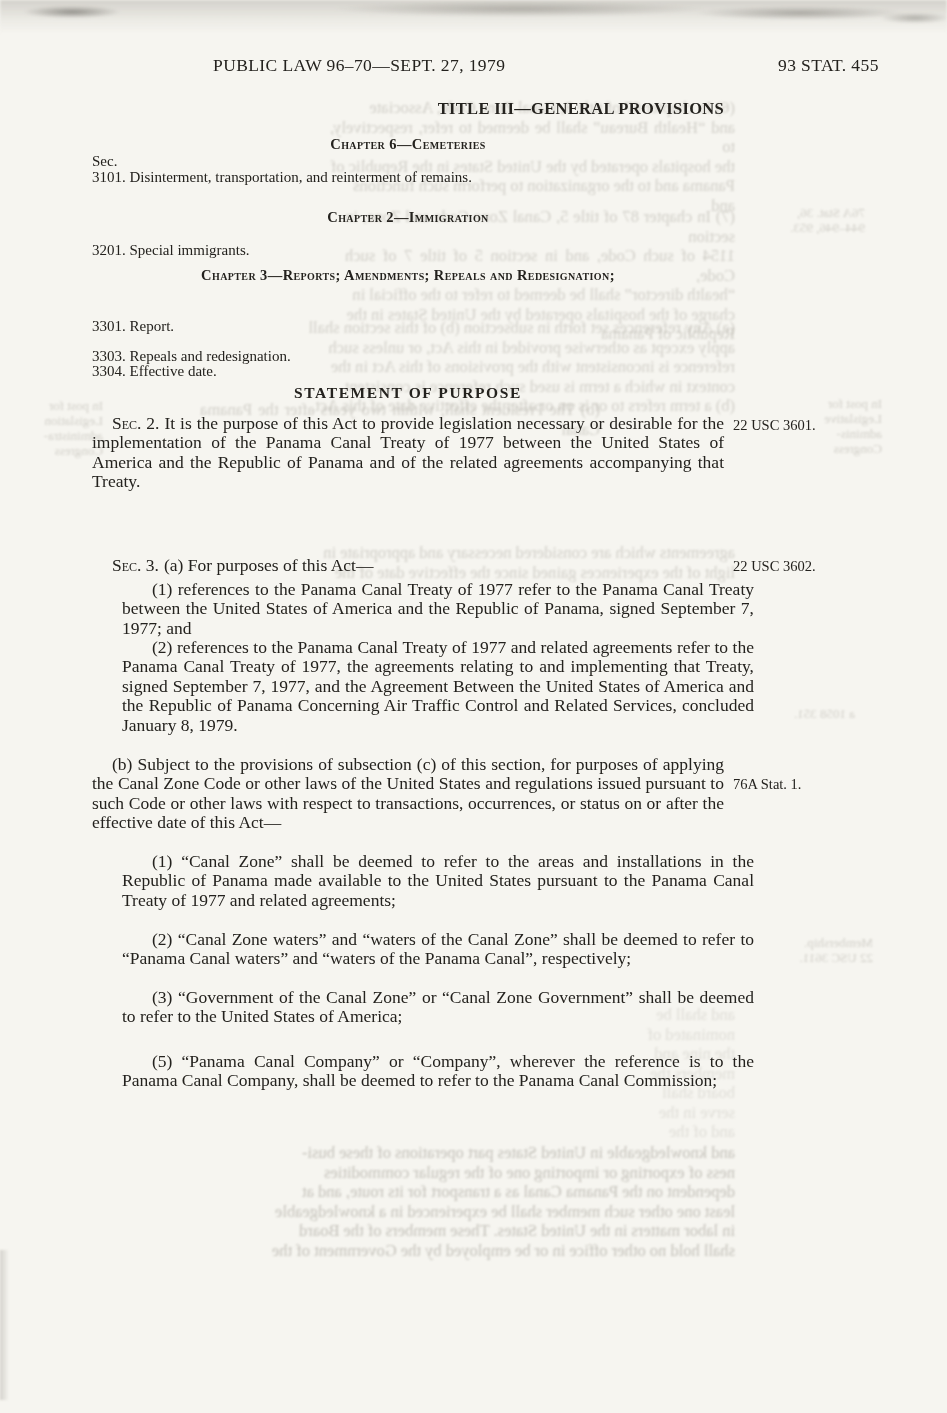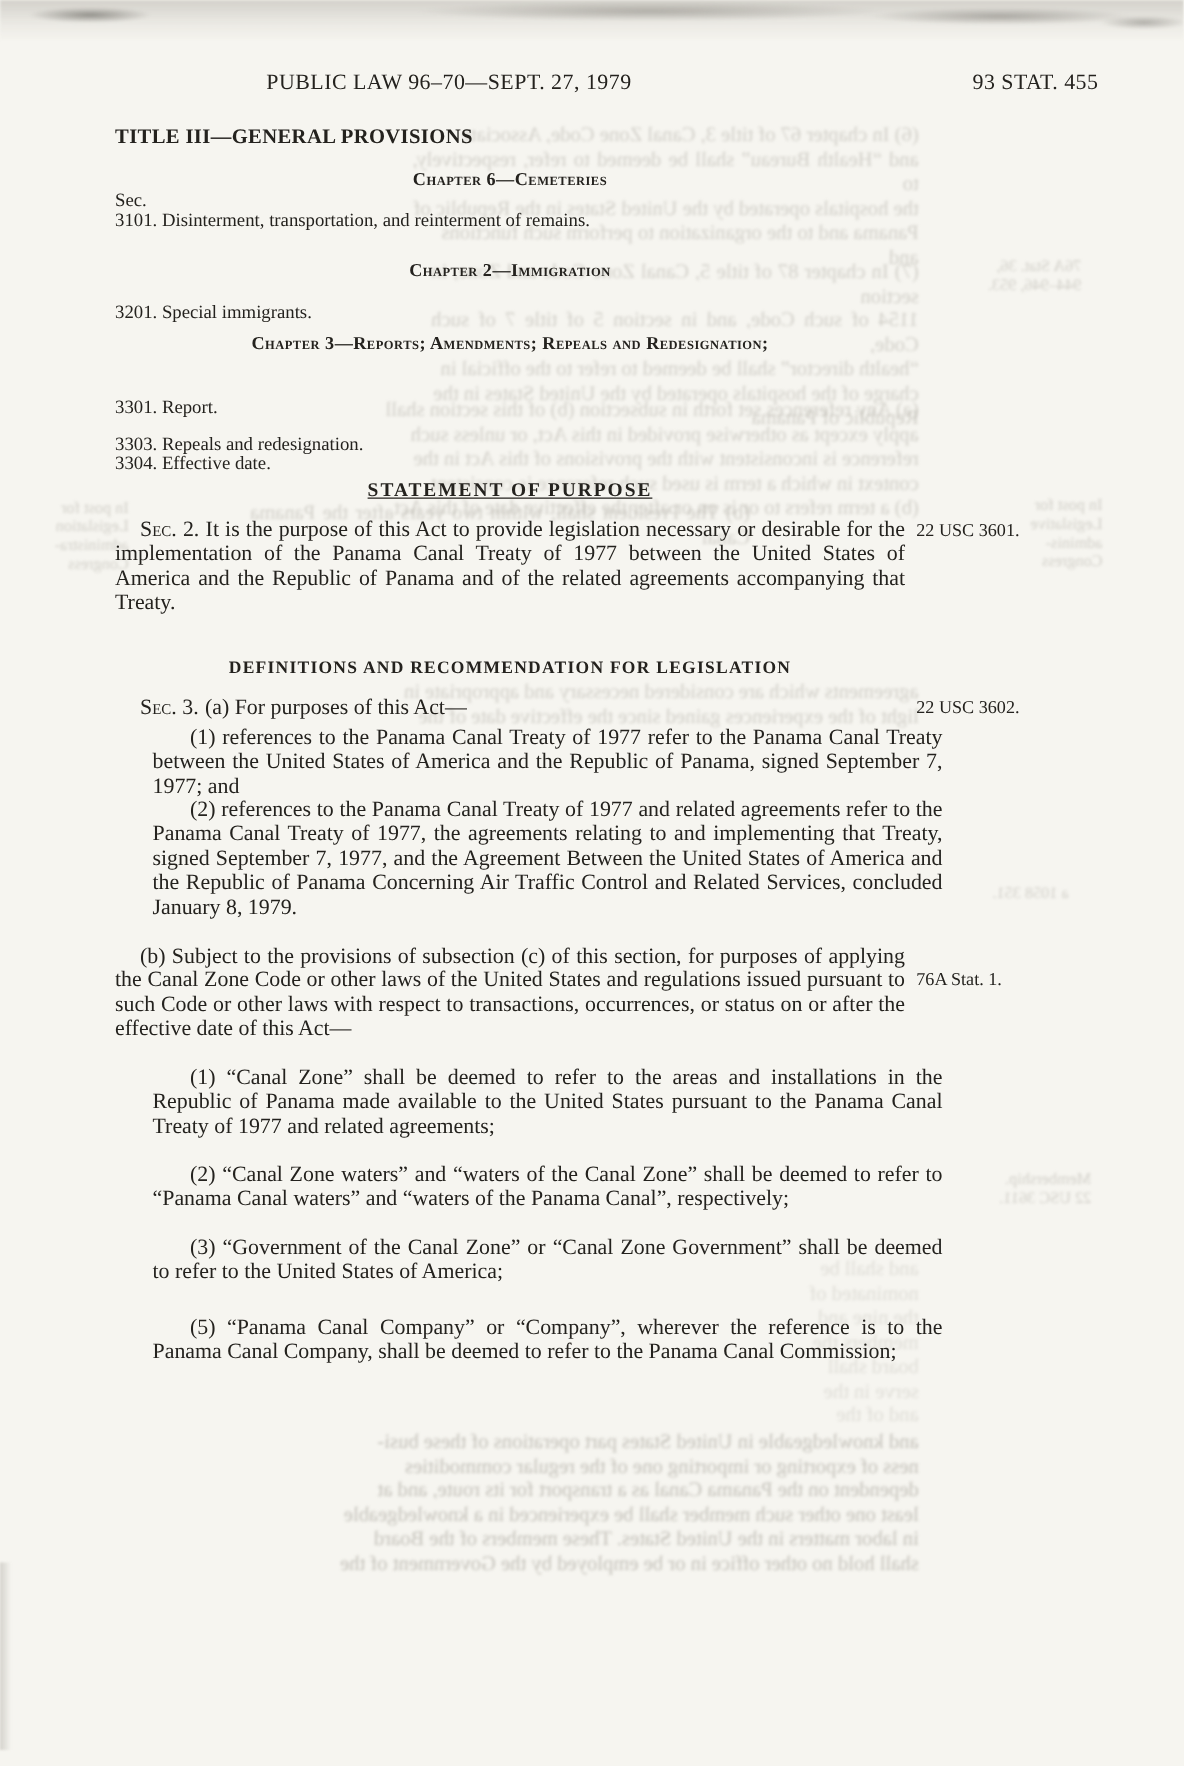--- a/index.html
+++ b/index.html
@@ -12,21 +12,21 @@
     overflow:hidden;
   }
   .page{position:absolute;inset:0;}
   .abs{position:absolute;}
   .col{left:92px;width:632px;}
 
   
   .hdr{font-size:17.5px;letter-spacing:.4px;white-space:nowrap;}
 
   
-  .title3{font-size:16.5px;font-weight:bold;text-align:left;letter-spacing:.3px;}
+  .title3{font-size:16.5px;font-weight:bold;text-align:right;letter-spacing:.3px;}
   .chapter{font-size:14.5px;font-weight:bold;font-variant:small-caps;text-align:center;letter-spacing:.4px;}
   .heading-caps{font-weight:bold;text-align:center;}
   .statement{font-size:15.5px;letter-spacing:1.6px;}
   .defs{font-size:14px;letter-spacing:1px;}
 
   
   .toc{font-size:15px;line-height:15.4px;}
 
   
   .body-par{font-size:17.5px;line-height:19.4px;text-align:justify;text-justify:inter-word;}
@@ -138,25 +138,24 @@
     <div class="abs col toc" style="top:170px;">3101. Disinterment, transportation, and reinterment of remains.</div>
 
     <div class="abs col chapter" style="top:209px;">Chapter 2—Immigration</div>
     <div class="abs col toc" style="top:243px;">3201. Special immigrants.</div>
 
     <div class="abs col chapter" style="top:267px;">Chapter 3—Reports; Amendments; Repeals and Redesignation;</div>
     <div class="abs col toc" style="top:319px;">3301. Report.</div>
     <div class="abs col toc" style="top:349px;">3303. Repeals and redesignation.</div>
     <div class="abs col toc" style="top:364px;">3304. Effective date.</div>
 
-    <div class="abs col heading-caps statement" style="top:384px;text-decoration:underline;">STATEMENT OF PURPOSE</div>
+    <div class="abs col heading-caps statement" style="top:384px;">STATEMENT OF PURPOSE</div>
     <p class="abs col body-par ti" style="top:414px;margin:0;"><span class="seclabel">Sec. 2.</span><span>It is the purpose of this Act to provide legislation necessary or desirable for the implementation of the Panama Canal Treaty of 1977 between the United States of America and the Republic of Panama and of the related agreements accompanying that Treaty.</span></p>
     <div class="abs margin-note" style="top:417px;">22 USC 3601.</div>
 
-    <div class="abs col heading-caps defs" style="top:527px;">DEFINITIONS AND RECOMMENDATION FOR LEGISLATION</div>
     <p class="abs col body-par ti" style="top:556px;margin:0;"><span class="seclabel">Sec. 3.</span><span>(a) For purposes of this Act—</span></p>
     <div class="abs margin-note" style="top:558px;">22 USC 3602.</div>
 
     <p class="abs col body-par sub" style="top:580px;margin:0;">(1) references to the Panama Canal Treaty of 1977 refer to the Panama Canal Treaty between the United States of America and the Republic of Panama, signed September 7, 1977; and</p>
     <p class="abs col body-par sub" style="top:638px;margin:0;">(2) references to the Panama Canal Treaty of 1977 and related agreements refer to the Panama Canal Treaty of 1977, the agreements relating to and implementing that Treaty, signed September 7, 1977, and the Agreement Between the United States of America and the Republic of Panama Concerning Air Traffic Control and Related Services, concluded January 8, 1979.</p>
 
     <p class="abs col body-par ti" style="top:755px;margin:0;">(b) Subject to the provisions of subsection (c) of this section, for purposes of applying the Canal Zone Code or other laws of the United States and regulations issued pursuant to such Code or other laws with respect to transactions, occurrences, or status on or after the effective date of this Act—</p>
     <div class="abs margin-note" style="top:776px;">76A Stat. 1.</div>
 
     <p class="abs col body-par sub" style="top:852px;margin:0;">(1) “Canal Zone” shall be deemed to refer to the areas and installations in the Republic of Panama made available to the United States pursuant to the Panama Canal Treaty of 1977 and related agreements;</p>

